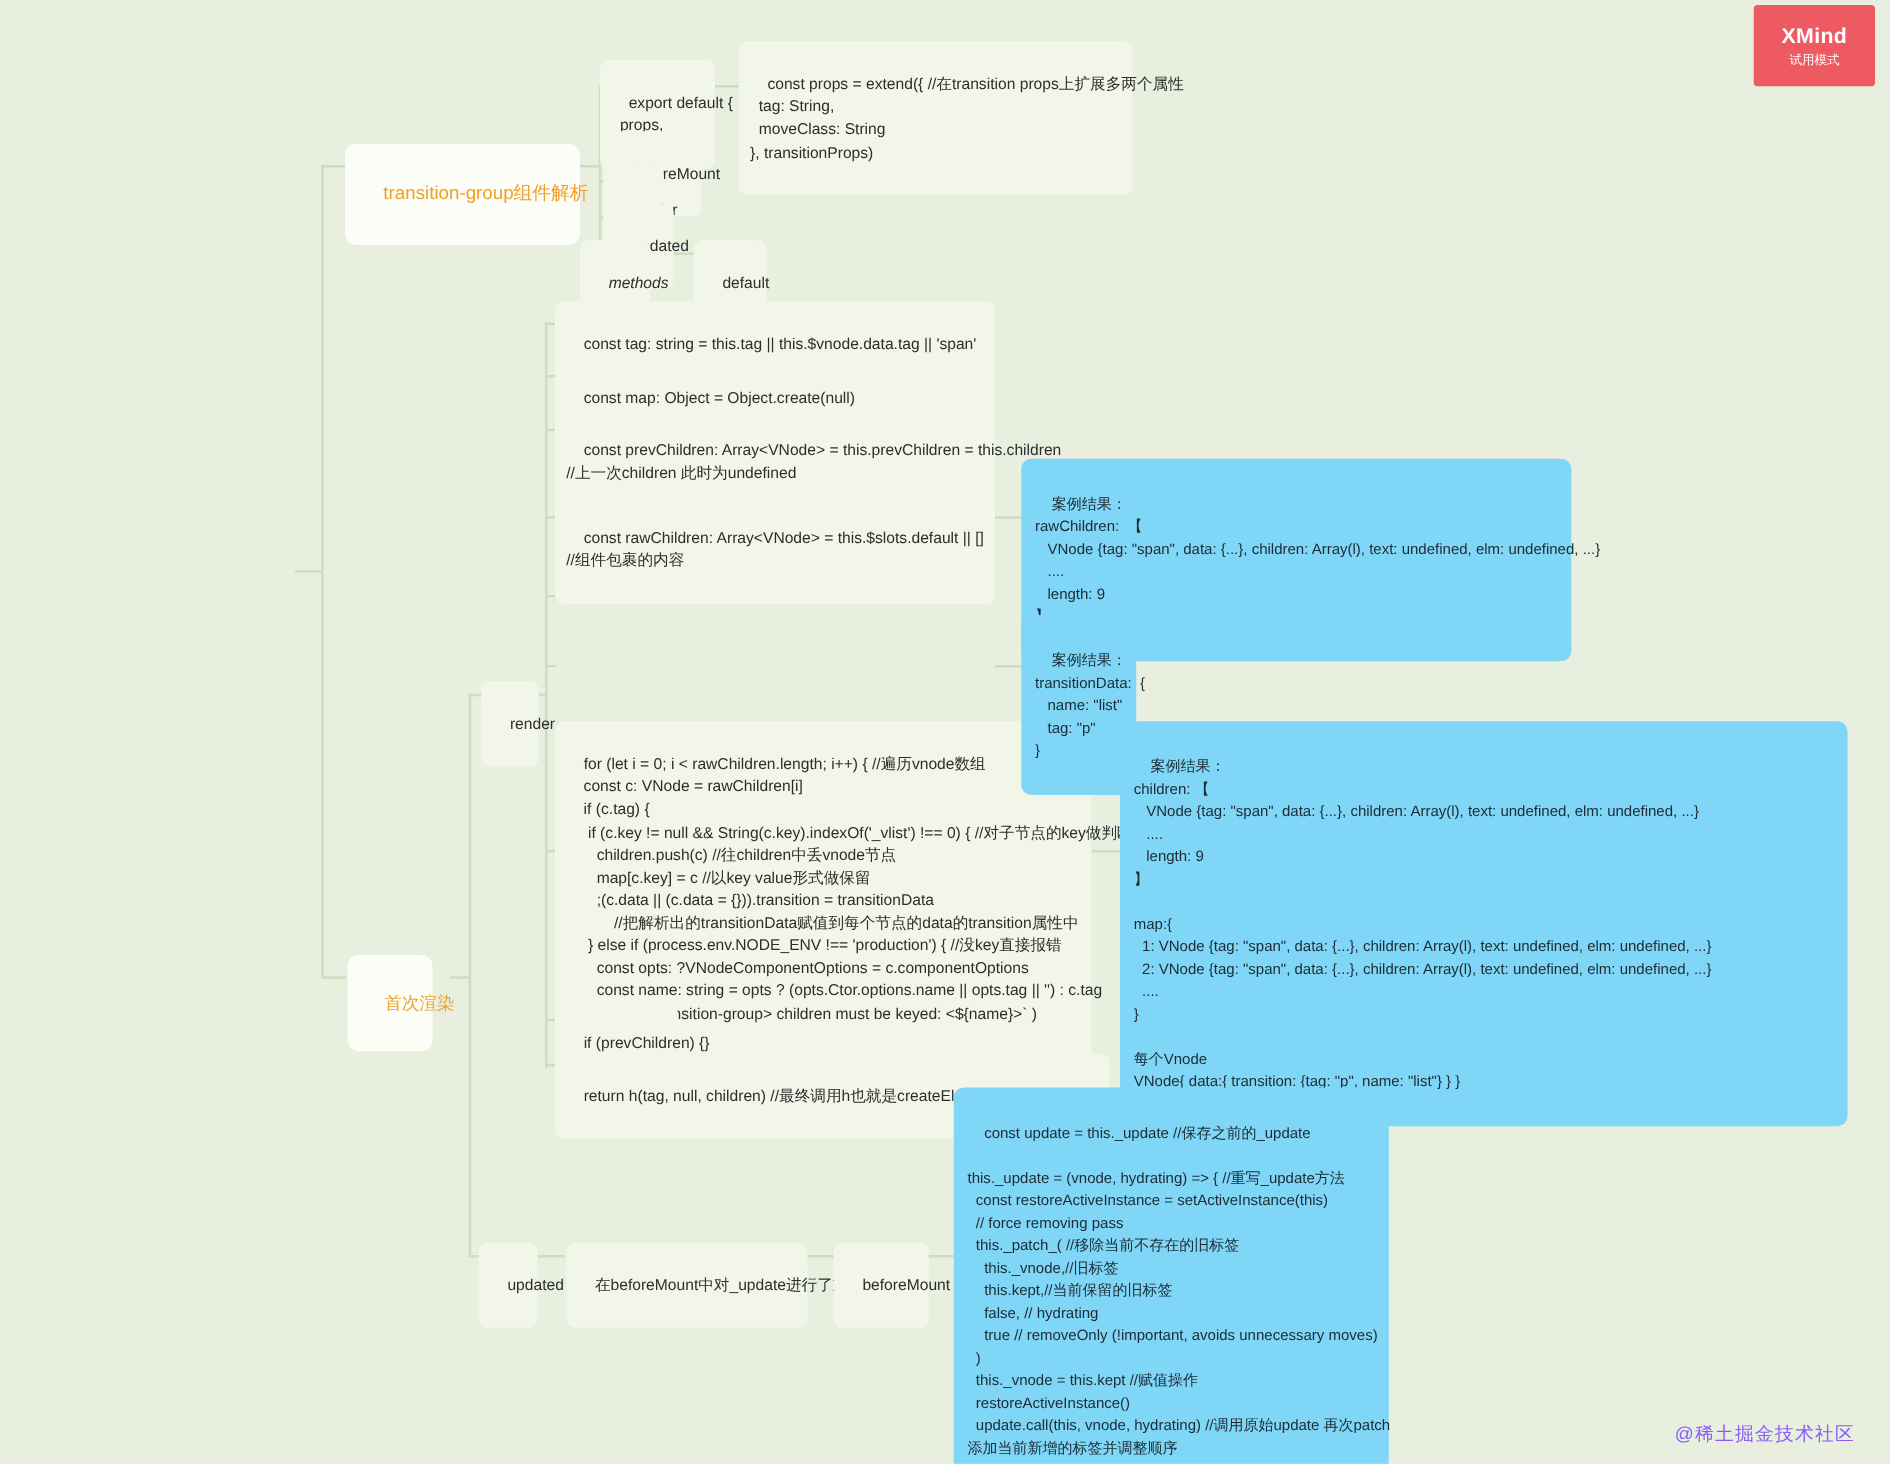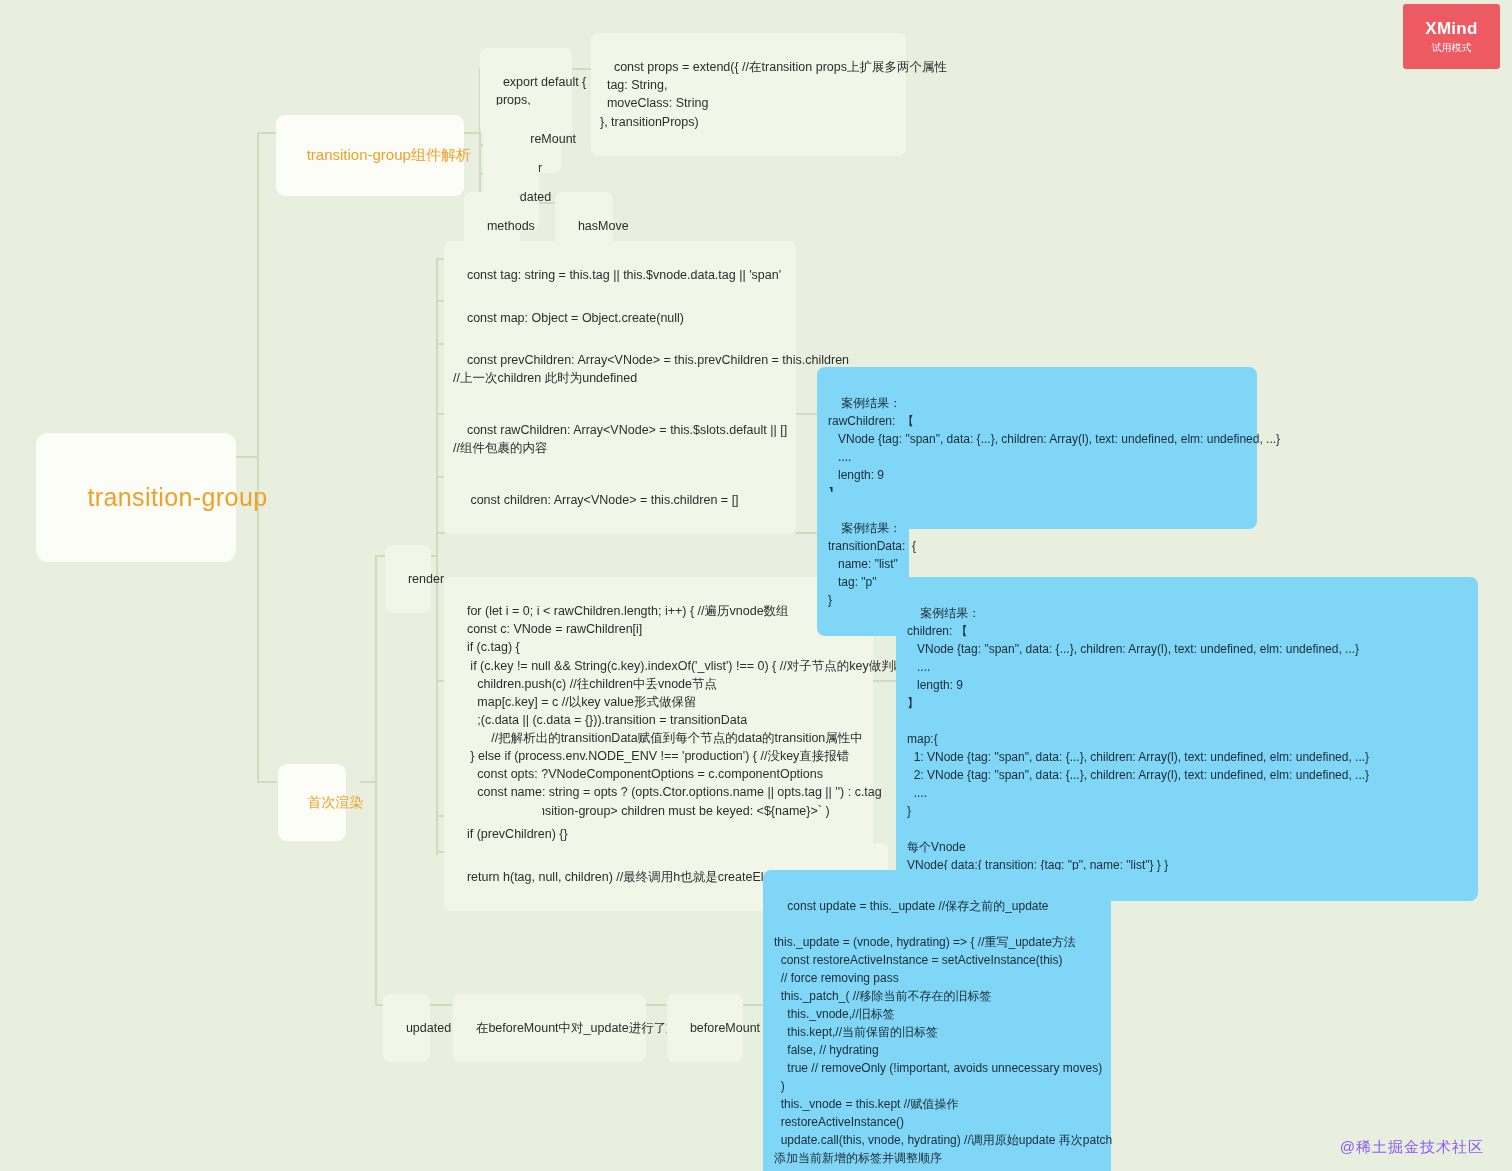--- a/index.html
+++ b/index.html
@@ -124,23 +124,20 @@
   <div class="conn h" style="left:436px; top:851px; width:9px;"></div>
 
   <div class="conn h" style="left:796px; top:413px; width:22px;"></div>
   <div class="conn h" style="left:796px; top:532px; width:22px;"></div>
   <div class="conn h" style="left:873px; top:680px; width:24px;"></div>
 
   <div class="conn h" style="left:430px; top:1004px; width:22px;"></div>
   <div class="conn h" style="left:646px; top:1004px; width:22px;"></div>
   <div class="conn h" style="left:742px; top:1004px; width:22px;"></div>
 
-  <div class="node pill root" style="left:36px; top:433px; width:200px;">
-    <span>transition-group</span>
-  </div>
 
   <div class="node pill branch" style="left:276px; top:115px; width:188px; text-align:center;padding-left:14px;">
     <span>transition-group组件解析</span>
   </div>
 
   <div class="node pill branch small" style="left:278px; top:764px; width:68px; text-align:center;">
     <span>首次渲染</span>
   </div>
 
   <div class="node leaf" style="left:480px; top:48px; width:92px;">
@@ -160,26 +157,26 @@
   </div>
 
   <div class="node leaf" style="left:483px; top:134px; width:48px;">
     <span>render</span>
   </div>
 
   <div class="node leaf" style="left:483px; top:163px; width:56px;">
     <span>updated</span>
   </div>
 
-  <div class="node leaf" style="left:464px; top:192px; width:56px;">
+  <div class="node leaf" style="left:464px; top:192px; width:56px;font-style:italic;">
     <span>methods</span>
   </div>
 
   <div class="node leaf" style="left:555px; top:192px; width:58px;">
-    <span>hasMove</span>
+    <span>default</span>
   </div>
 
   <div class="node leaf" style="left:385px; top:545px; width:46px;">
     <span>render</span>
   </div>
 
   <div class="node leaf" style="left:444px; top:241px; width:352px;">
     <span>const tag: string = this.tag || this.$vnode.data.tag || 'span'
 //获取tag 此时为p标签</span>
   </div>
@@ -192,23 +189,20 @@
   <div class="node leaf" style="left:444px; top:326px; width:352px;">
     <span>const prevChildren: Array&lt;VNode&gt; = this.prevChildren = this.children
 //上一次children 此时为undefined</span>
   </div>
 
   <div class="node leaf" style="left:444px; top:396px; width:352px;">
     <span>const rawChildren: Array&lt;VNode&gt; = this.$slots.default || []
 //组件包裹的内容</span>
   </div>
 
-  <div class="node leaf" style="left:444px; top:466px; width:352px;">
-    <span> const children: Array&lt;VNode&gt; = this.children = []</span>
-  </div>
 
 
   <div class="node leaf" style="left:444px; top:577px; width:429px;">
     <span>for (let i = 0; i &lt; rawChildren.length; i++) { //遍历vnode数组
     const c: VNode = rawChildren[i]
     if (c.tag) {
      if (c.key != null &amp;&amp; String(c.key).indexOf('_vlist') !== 0) { //对子节点的key做判断
        children.push(c) //往children中丢vnode节点
        map[c.key] = c //以key value形式做保留
        ;(c.data || (c.data = {})).transition = transitionData

